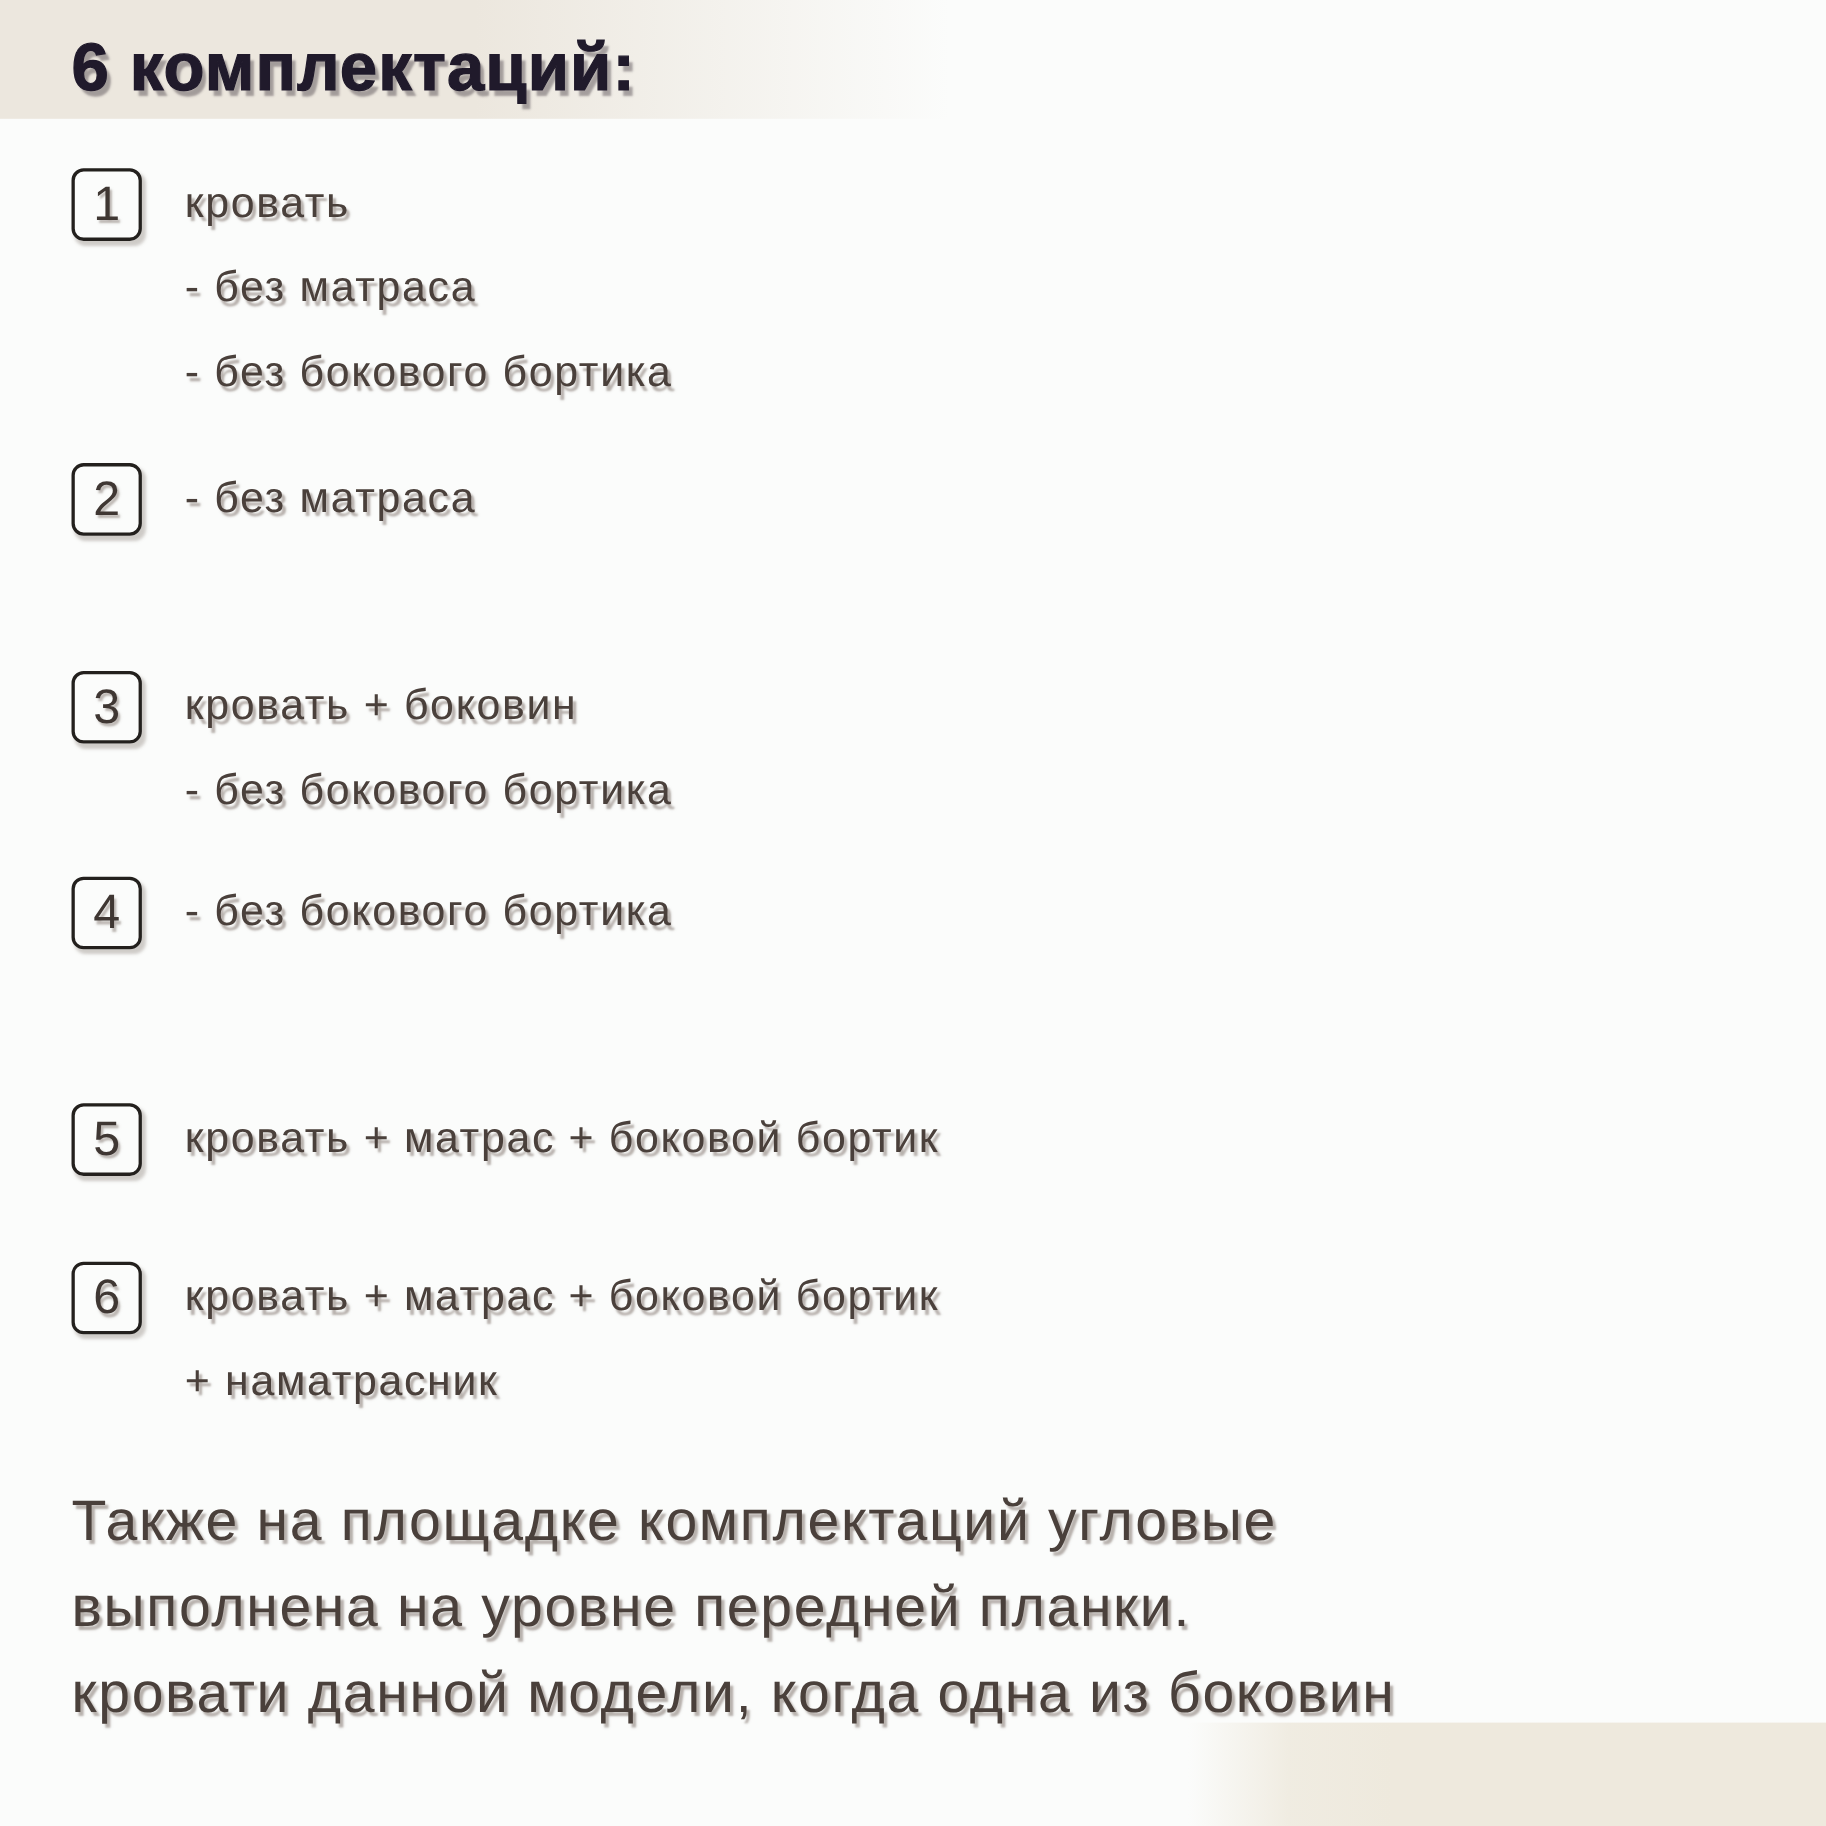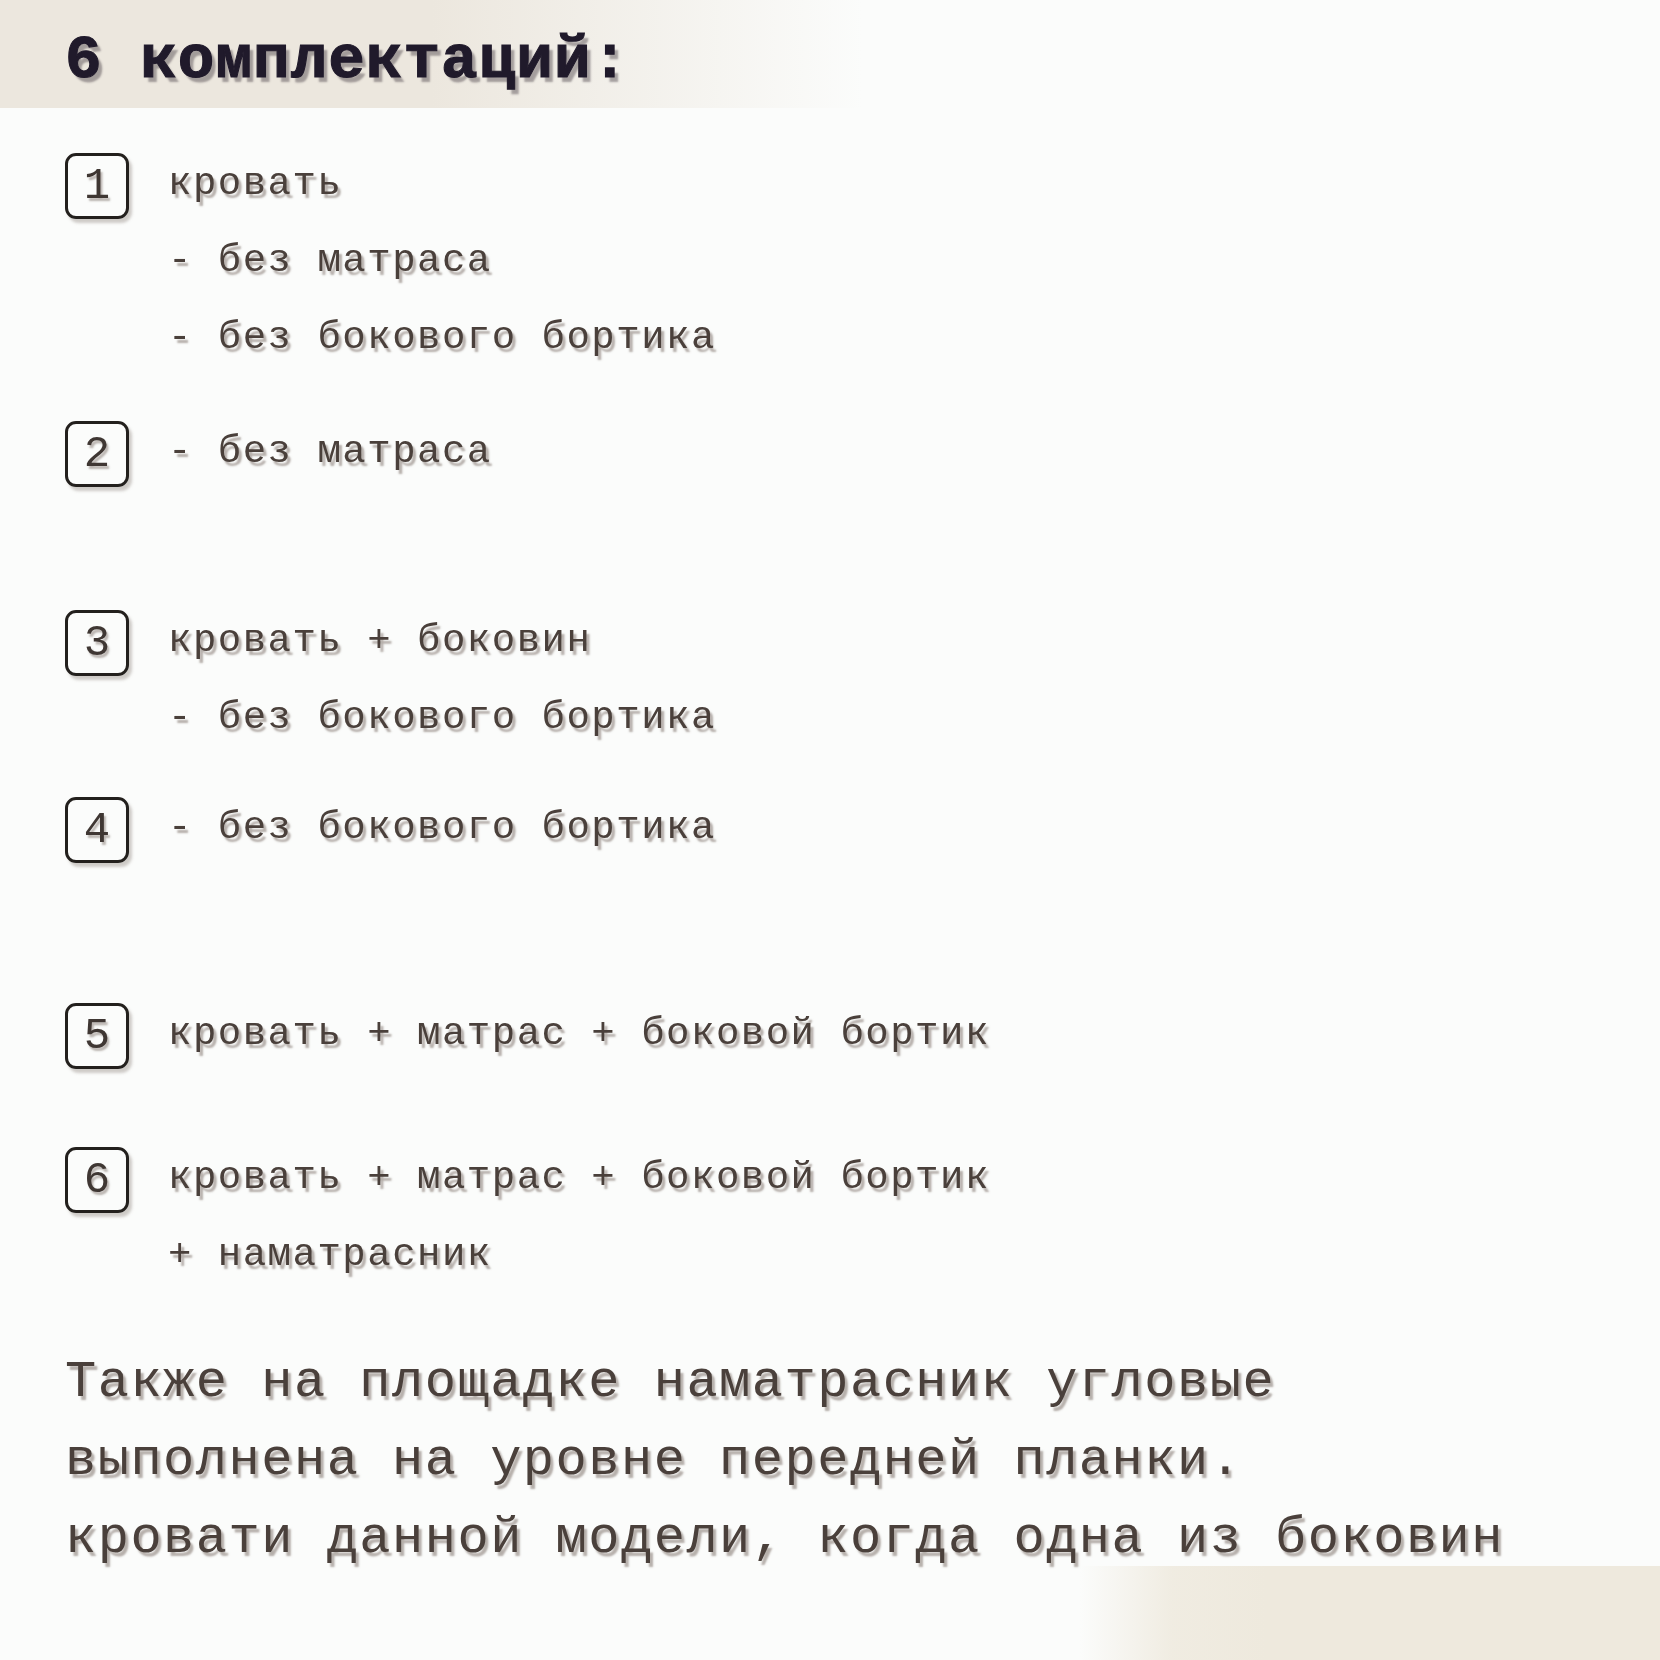--- a/index.html
+++ b/index.html
@@ -1,20 +1,20 @@
 <!DOCTYPE html>
 <html style="--page-bg: #fbfcfb; --top-band: #ece7de; --bottom-patch: #eee9dd; --title-text: #201a2b; --body-text: #4a403b;"><head>
 <meta charset="utf-8">
 <style>
   html,body{margin:0;padding:0;}
   .page{
     position:relative;
     width:1660px;height:1660px;
     background:var(--page-bg,#fbfcfb);
-    font-family:Liberation Mono, monospace;
+    font-family:Liberation Sans, sans-serif;
     overflow:hidden;
   }
   .top-band{
     position:absolute;left:0;top:0;height:108px;width:1660px;
     background:linear-gradient(to right,
       var(--top-band,#ece7de) 0%,
       var(--top-band,#ece7de) 26%,
       rgba(236,231,222,0.55) 38%,
       rgba(236,231,222,0) 52%);
   }
@@ -127,17 +127,17 @@
     <div class="num-box">
       <span class="num">6</span>
     </div>
     <div class="lines">
       <div>кровать + матрас + боковой бортик</div>
       <div>+ наматрасник</div>
     </div>
   </div>
 
   <div class="footer">
-    <div>Также на площадке наматрасник угловые</div>
+    <div>Также на площадке комплектаций угловые</div>
     <div>выполнена на уровне передней планки.</div>
     <div>кровати данной модели, когда одна из боковин</div>
   </div>
 </div>
 
 </body></html>

